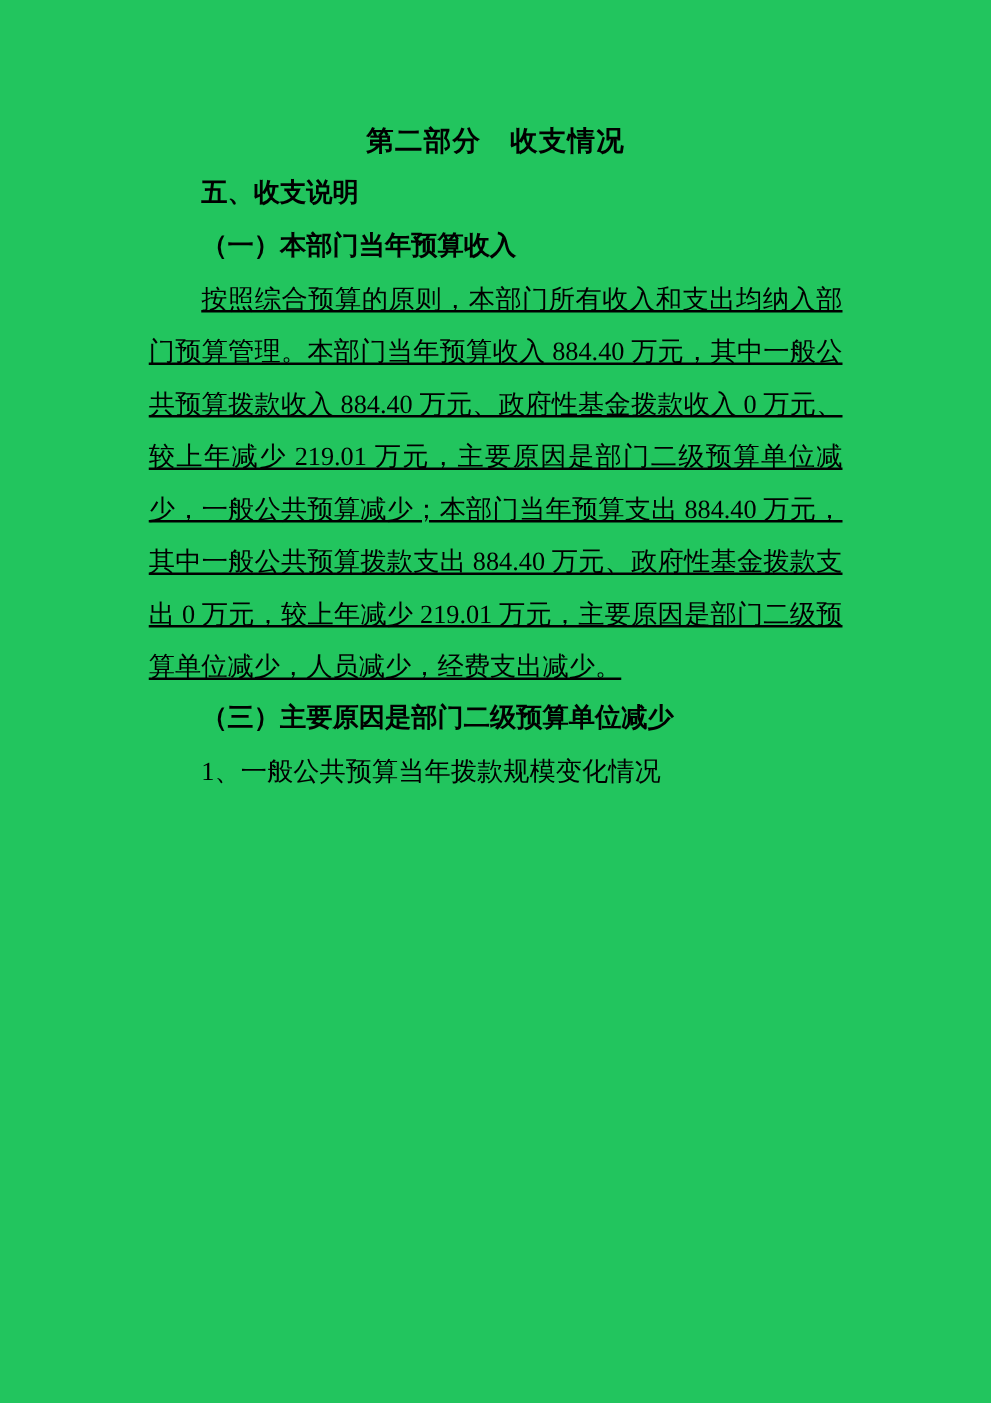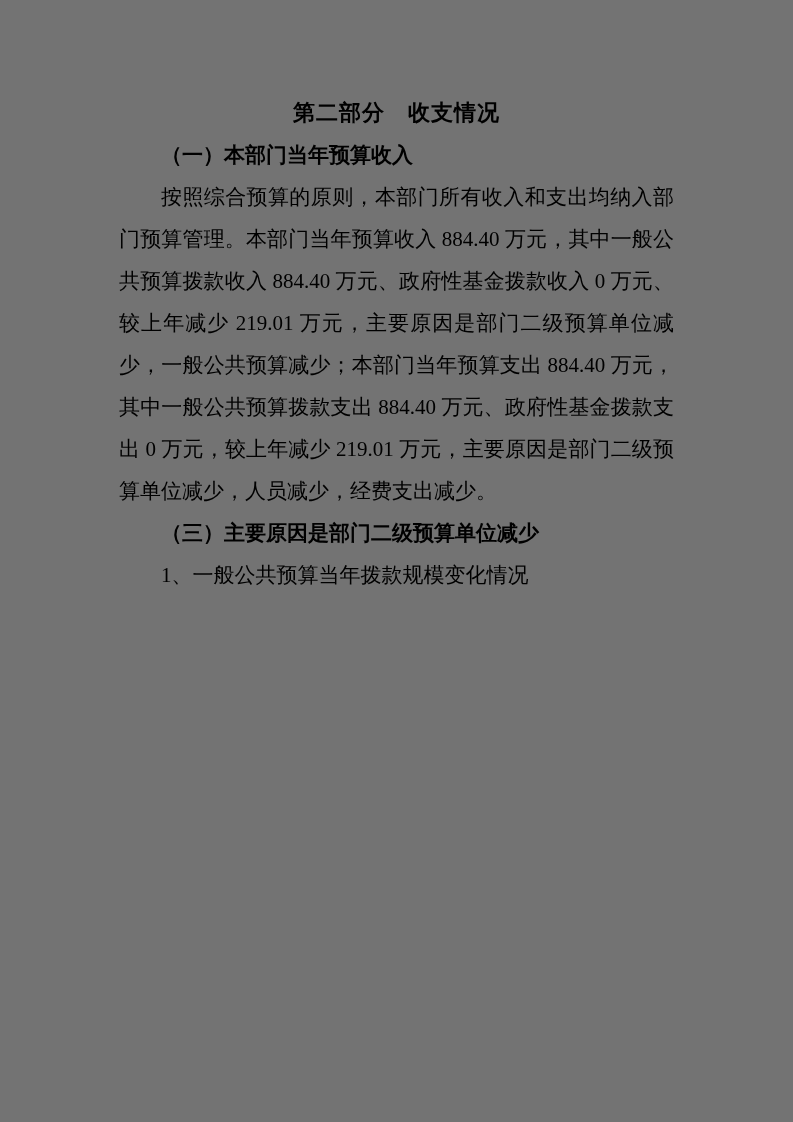--- a/index.html
+++ b/index.html
@@ -4,21 +4,21 @@
 <style>
   html, body {
     margin: 0;
     padding: 0;
     background: #ffffff;
   }
   .page {
     position: relative;
     width: 793px;
     height: 1122px;
-    background: #737373;
+    background: #22c55e;
     overflow: hidden;
     box-sizing: border-box;
   }
   .content {
     position: absolute;
     left: 119px;
     top: 92px;
     width: 555px;
     color: #000000;
   }
@@ -44,39 +44,41 @@
   .body-para {
     margin: 0;
     font-family: "Liberation Serif", "DejaVu Serif", serif;
     font-weight: normal;
     font-size: 21px;
     line-height: 42px;
     text-indent: 2em;
     text-align: justify;
     text-justify: inter-ideograph;
     color: #000000;
+    text-decoration: underline;
   }
   .sub-heading {
     margin: 0;
     font-family: "Liberation Serif", "DejaVu Serif", serif;
     font-weight: normal;
     font-size: 21px;
     line-height: 42px;
     text-indent: 2em;
     color: #000000;
   }
 </style>
 </head>
 <body>
 
 <div class="page">
   <div class="content">
 
     <h1 class="doc-title">第二部分　收支情况</h1>
 
+    <h2 class="h-bold">五、收支说明</h2>
 
     <h3 class="h-bold">（一）本部门当年预算收入</h3>
 
     <p class="body-para">按照综合预算的原则，本部门所有收入和支出均纳入部门预算管理。本部门当年预算收入 884.40 万元，其中一般公共预算拨款收入 884.40 万元、政府性基金拨款收入 0 万元、较上年减少 219.01 万元，主要原因是部门二级预算单位减少，一般公共预算减少；本部门当年预算支出 884.40 万元，其中一般公共预算拨款支出 884.40 万元、政府性基金拨款支出 0 万元，较上年减少 219.01 万元，主要原因是部门二级预算单位减少，人员减少，经费支出减少。</p>
 
 
 
     <h3 class="h-bold">（三）主要原因是部门二级预算单位减少</h3>
 
     <p class="sub-heading">1、一般公共预算当年拨款规模变化情况</p>

